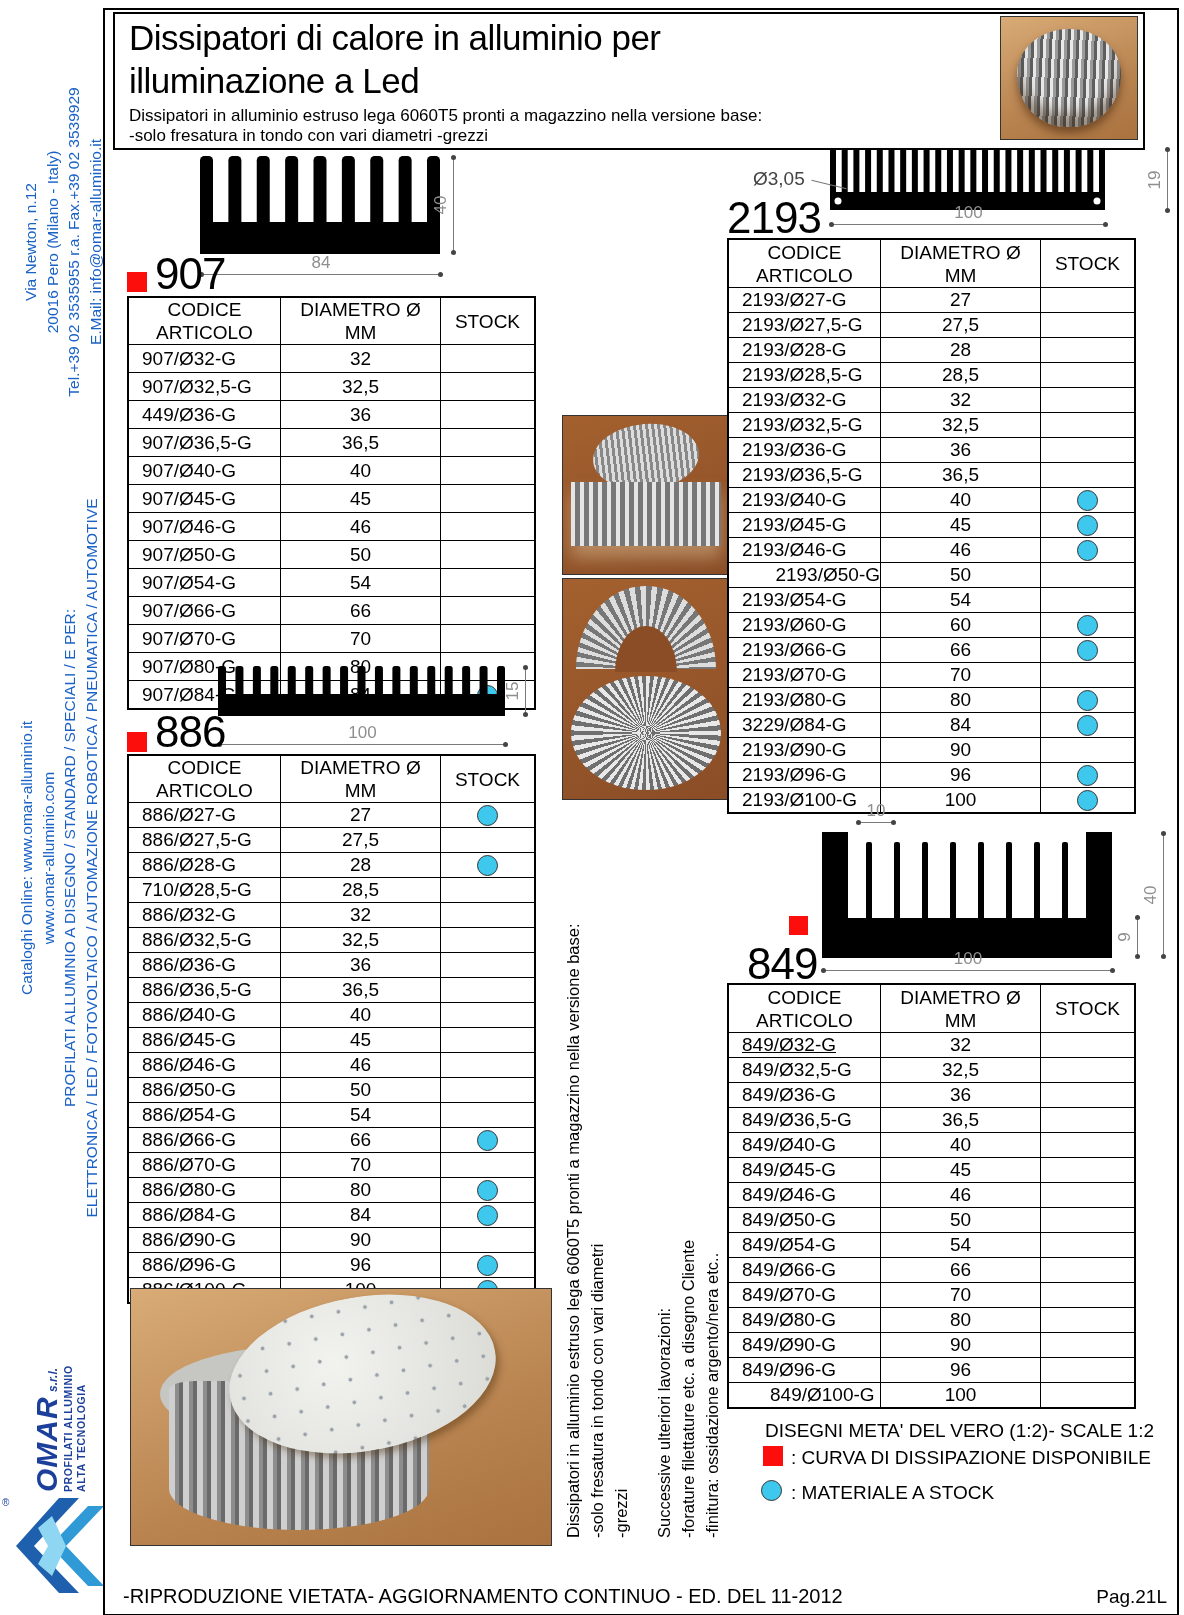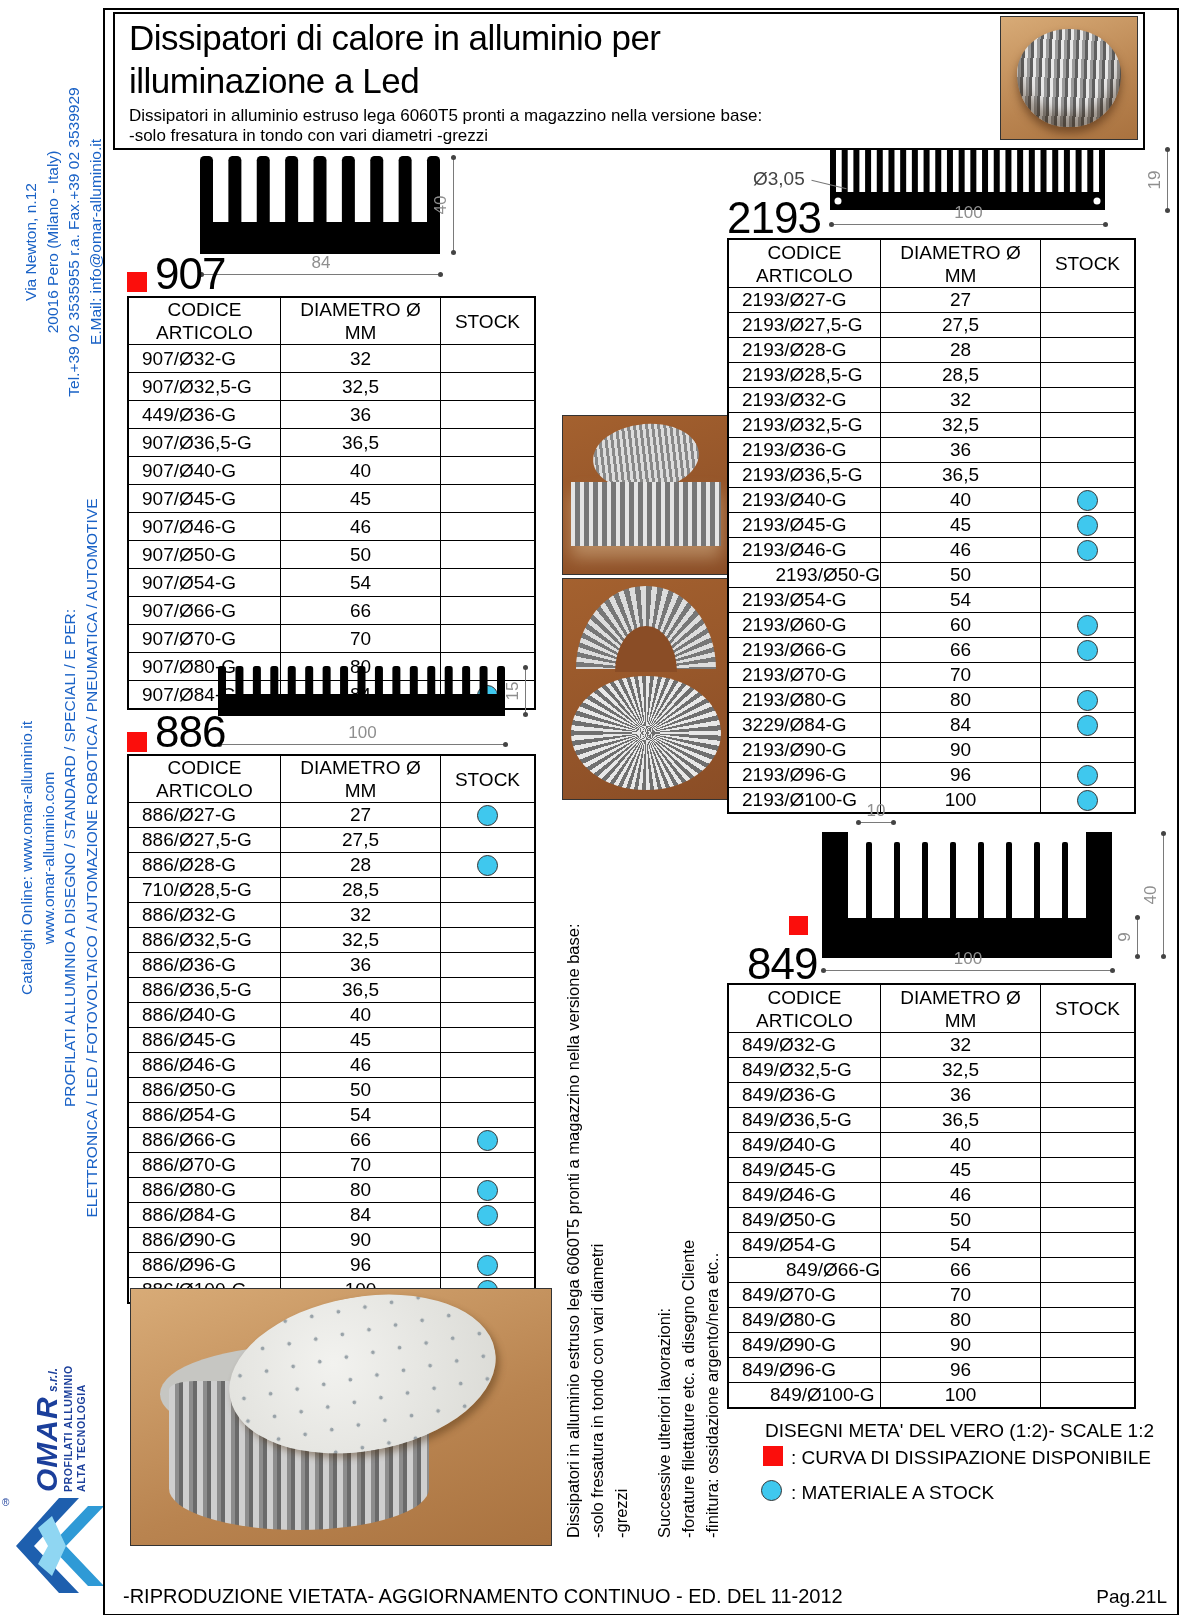--- a/index.html
+++ b/index.html
@@ -491,21 +491,21 @@
           <div>CODICE</div>
           <div>ARTICOLO</div>
         </div>
         <div class="th c1" style="height: 47px;">
           <div>DIAMETRO Ø</div>
           <div>MM</div>
         </div>
         <div class="th c2" style="height: 47px;">
           <div>STOCK</div>
         </div>
-        <div class="td c0" style="height: 24px; line-height: 24px;">849/Ø32-G</div>
+        <div class="td c0" style="height: 24px; line-height: 24px; text-decoration: underline;">849/Ø32-G</div>
         <div class="td c1" style="height: 24px; line-height: 24px;">32</div>
         <div class="td c2" style="height: 24px; line-height: 24px;"></div>
         <div class="td c0" style="height: 24px; line-height: 24px;">849/Ø32,5-G</div>
         <div class="td c1" style="height: 24px; line-height: 24px;">32,5</div>
         <div class="td c2" style="height: 24px; line-height: 24px;"></div>
         <div class="td c0" style="height: 24px; line-height: 24px;">849/Ø36-G</div>
         <div class="td c1" style="height: 24px; line-height: 24px;">36</div>
         <div class="td c2" style="height: 24px; line-height: 24px;"></div>
         <div class="td c0" style="height: 24px; line-height: 24px;">849/Ø36,5-G</div>
         <div class="td c1" style="height: 24px; line-height: 24px;">36,5</div>
@@ -518,21 +518,21 @@
         <div class="td c2" style="height: 24px; line-height: 24px;"></div>
         <div class="td c0" style="height: 24px; line-height: 24px;">849/Ø46-G</div>
         <div class="td c1" style="height: 24px; line-height: 24px;">46</div>
         <div class="td c2" style="height: 24px; line-height: 24px;"></div>
         <div class="td c0" style="height: 24px; line-height: 24px;">849/Ø50-G</div>
         <div class="td c1" style="height: 24px; line-height: 24px;">50</div>
         <div class="td c2" style="height: 24px; line-height: 24px;"></div>
         <div class="td c0" style="height: 24px; line-height: 24px;">849/Ø54-G</div>
         <div class="td c1" style="height: 24px; line-height: 24px;">54</div>
         <div class="td c2" style="height: 24px; line-height: 24px;"></div>
-        <div class="td c0" style="height: 24px; line-height: 24px; text-align: right;">849/Ø66-G</div>
+        <div class="td c0" style="height: 24px; line-height: 24px;">849/Ø66-G</div>
         <div class="td c1" style="height: 24px; line-height: 24px;">66</div>
         <div class="td c2" style="height: 24px; line-height: 24px;"></div>
         <div class="td c0" style="height: 24px; line-height: 24px;">849/Ø70-G</div>
         <div class="td c1" style="height: 24px; line-height: 24px;">70</div>
         <div class="td c2" style="height: 24px; line-height: 24px;"></div>
         <div class="td c0" style="height: 24px; line-height: 24px;">849/Ø80-G</div>
         <div class="td c1" style="height: 24px; line-height: 24px;">80</div>
         <div class="td c2" style="height: 24px; line-height: 24px;"></div>
         <div class="td c0" style="height: 24px; line-height: 24px;">849/Ø90-G</div>
         <div class="td c1" style="height: 24px; line-height: 24px;">90</div>

